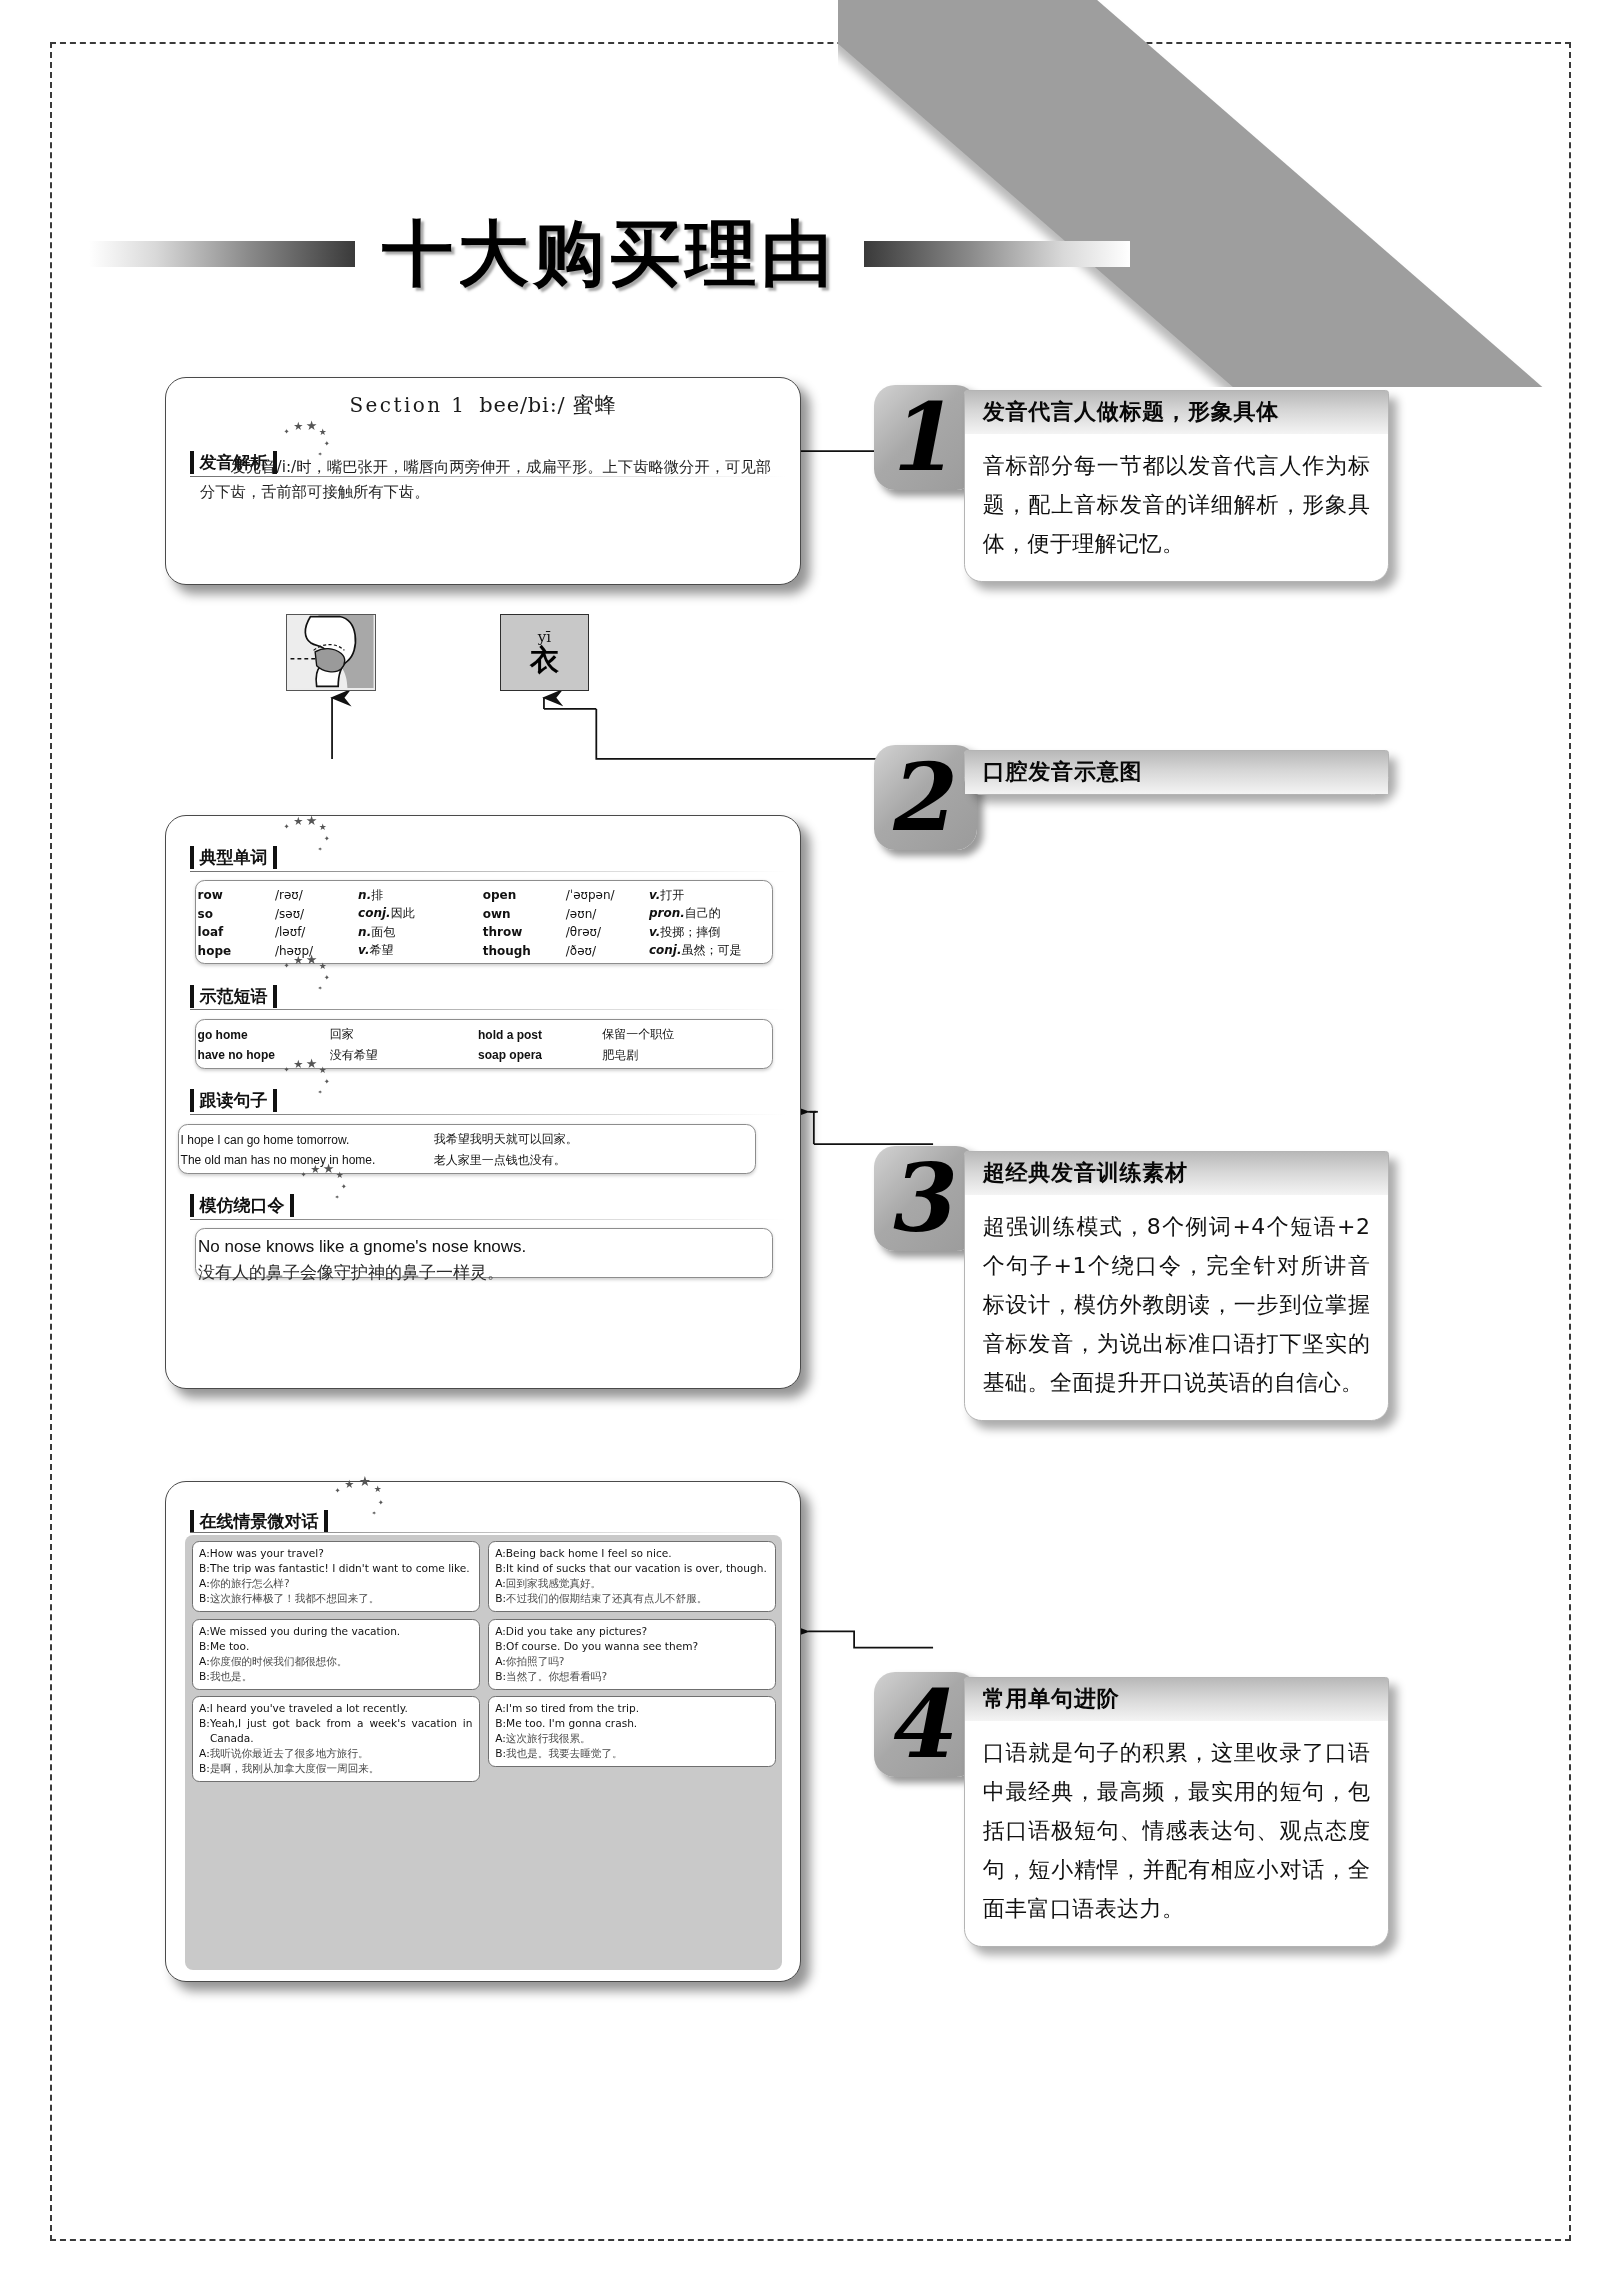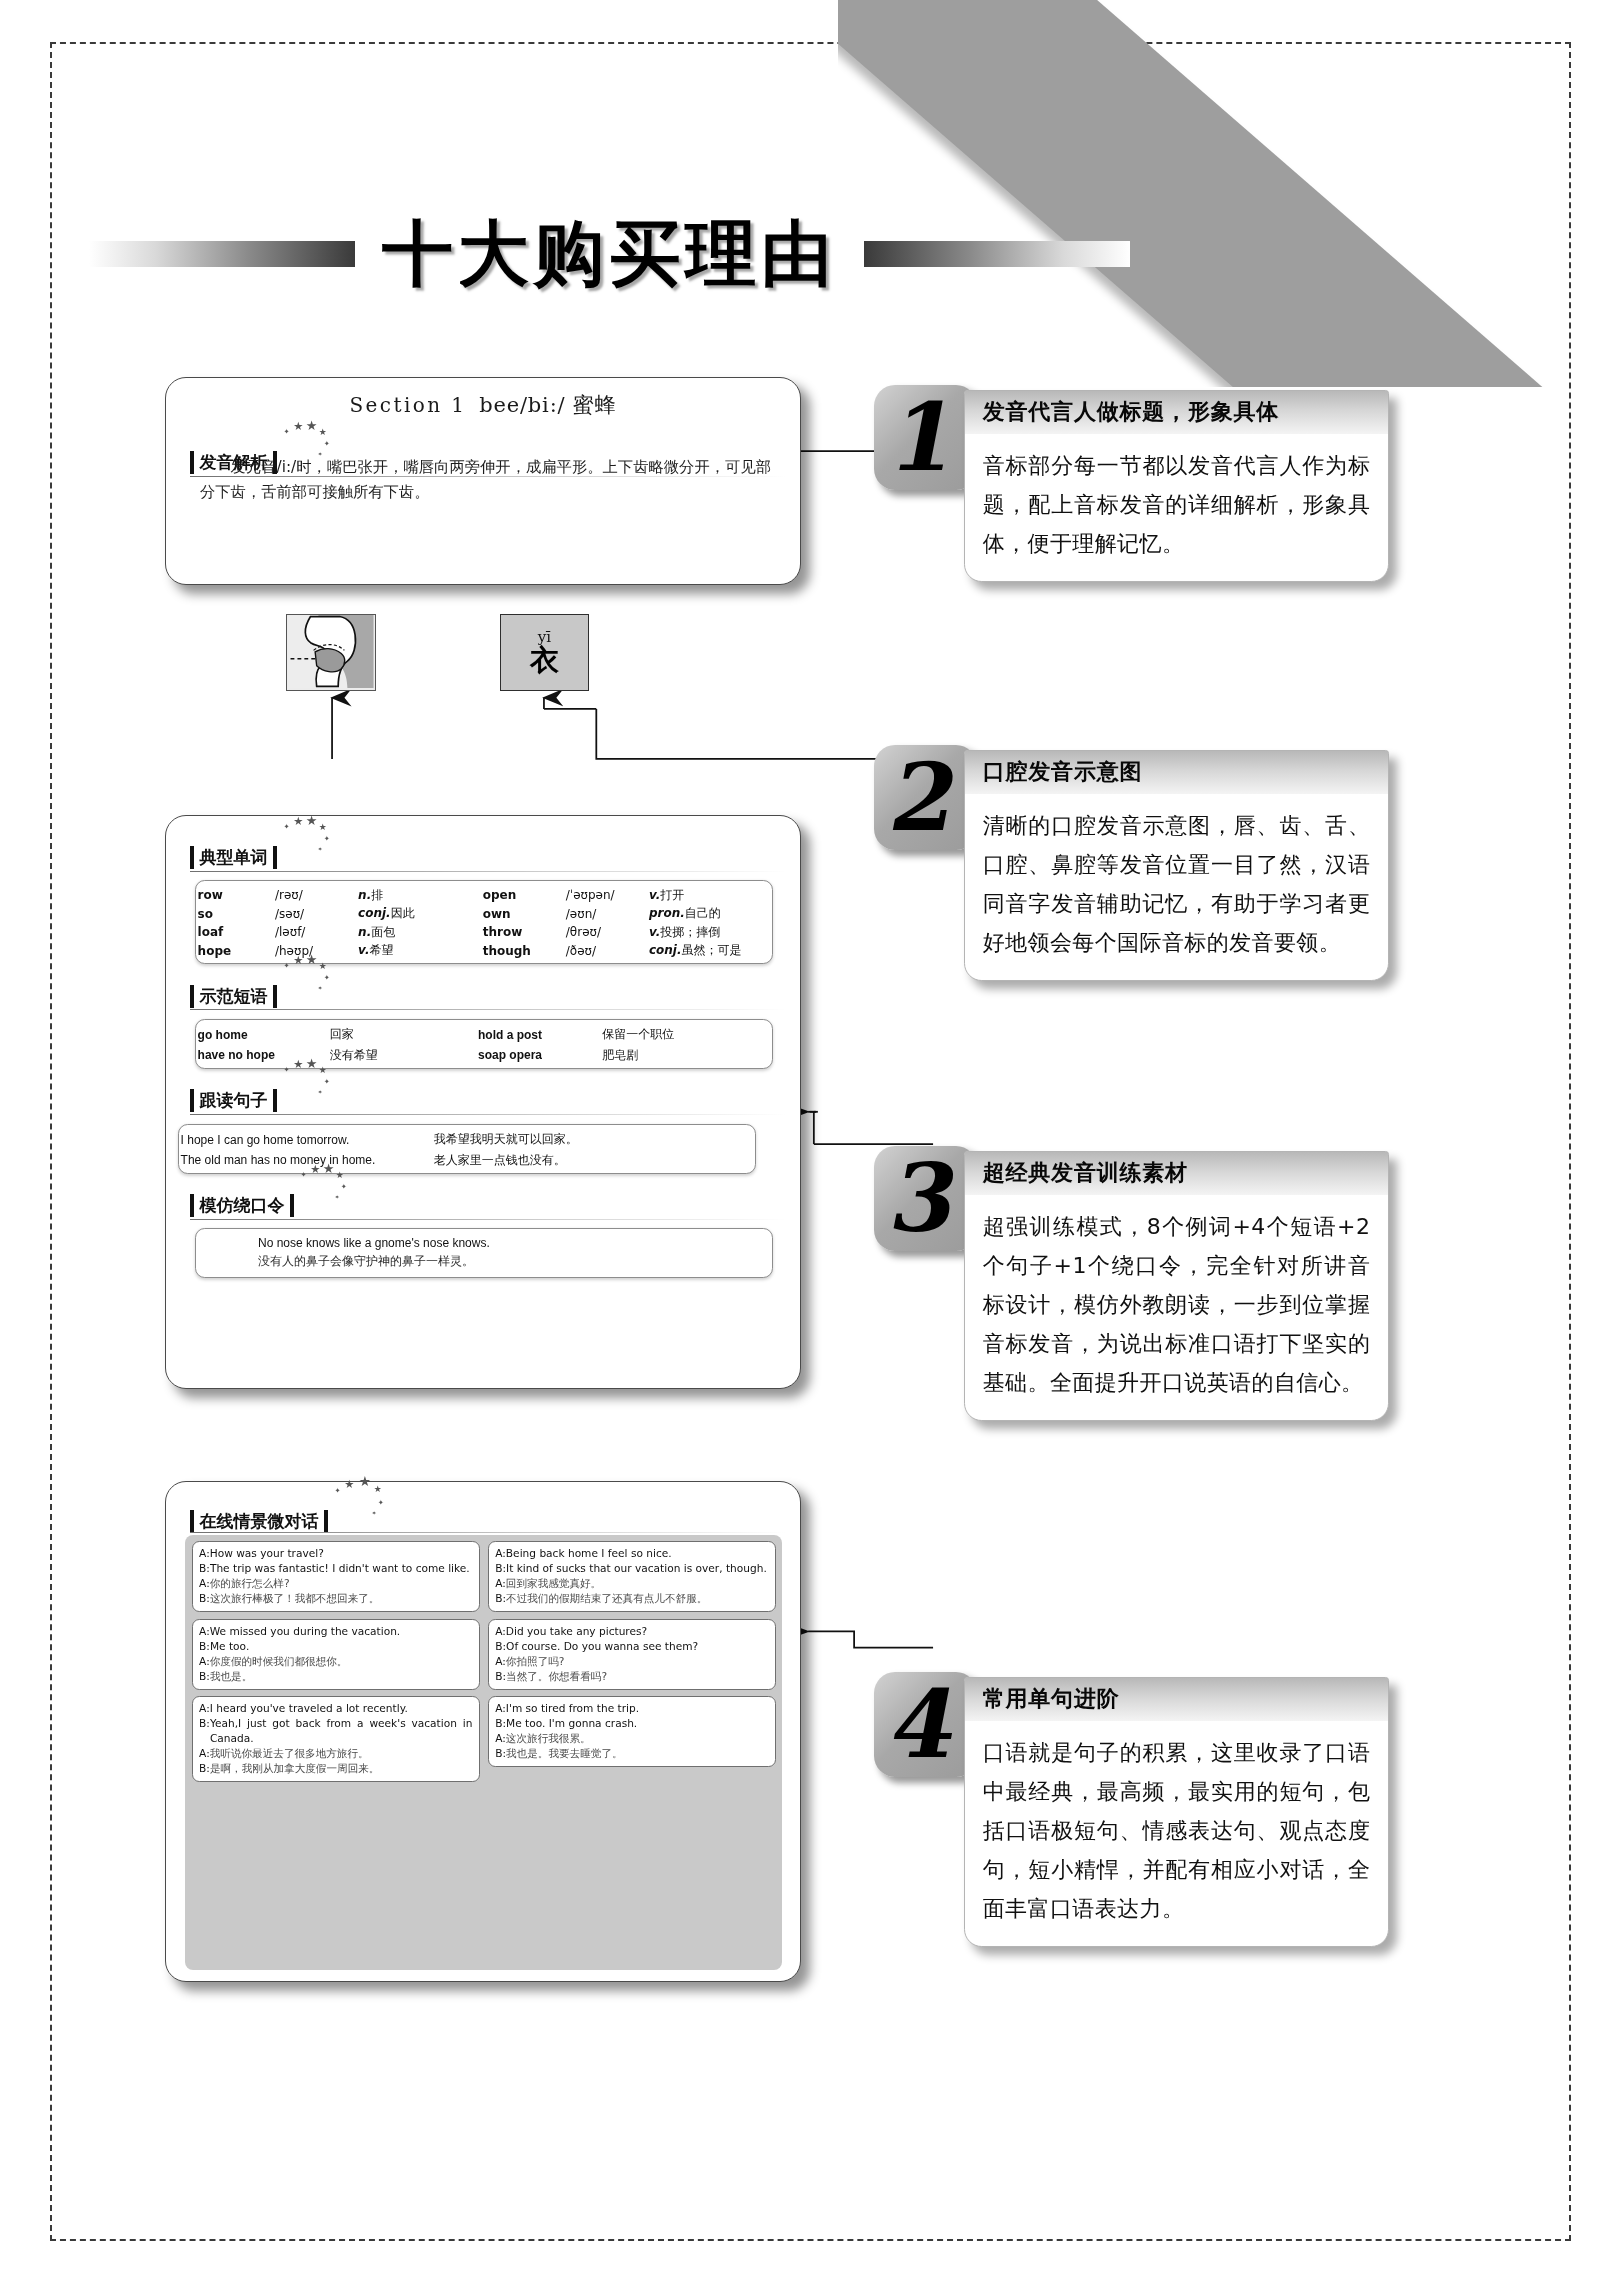--- a/index.html
+++ b/index.html
@@ -131,21 +131,21 @@
   td.p-en{font-weight:700;width:129px;padding-left:14.5px;}
   td.p-cn{width:145px;color:#2a2a2a;}
   td.p-en2{font-weight:700;width:121px;}
   td.p-cn2{color:#2a2a2a;}
 
   table.sent-table{width:100%;border-collapse:collapse;}
   table.sent-table td{padding:1.6px 1.6px;font-size:12px;color:#111;white-space:nowrap;}
   td.s-en{width:250px;padding-left:14.5px;}
   td.s-cn{color:#2a2a2a;}
 
-  .twister-line{padding-left:15px;font-size:12px;color:#111;line-height:1.55;margin-left:47px;}
+  .twister-line{padding-left:2px;font-size:17px;color:#111;line-height:1.55;}
   .twister-line.cn{color:#2a2a2a;}
 
   
   #card-dialog{left:165px;top:1481px;width:636px;height:501px;}
   #dialog-grid{
     position:absolute;left:19.3px;top:53px;right:17.7px;bottom:11.3px;
     background:#c9c9c9;border-radius:8px;padding:6.4px;
     display:flex;gap:8px;box-sizing:border-box;
   }
   .dlg-col{flex:1 1 0;display:flex;flex-direction:column;gap:6.4px;}
@@ -552,21 +552,20 @@
   <div class="reason-body">
     <div class="reason-title">发音代言人做标题，形象具体</div>
     <div class="reason-text">音标部分每一节都以发音代言人作为标题，配上音标发音的详细解析，形象具体，便于理解记忆。</div>
   </div>
 </div>
 
 <div class="reason" id="reason-2" style="left:874px;top:745px;">
   <div class="reason-num">2</div>
   <div class="reason-body">
     <div class="reason-title">口腔发音示意图</div>
-    <div class="reason-text">清晰的口腔发音示意图，唇、齿、舌、口腔、鼻腔等发音位置一目了然，汉语同音字发音辅助记忆，有助于学习者更好地领会每个国际音标的发音要领。</div>
   </div>
 </div>
 
 <div class="reason" id="reason-3" style="left:874px;top:1146px;">
   <div class="reason-num">3</div>
   <div class="reason-body">
     <div class="reason-title">超经典发音训练素材</div>
     <div class="reason-text">超强训练模式，8个例词+4个短语+2个句子+1个绕口令，完全针对所讲音标设计，模仿外教朗读，一步到位掌握音标发音，为说出标准口语打下坚实的基础。全面提升开口说英语的自信心。</div>
   </div>
 </div>

